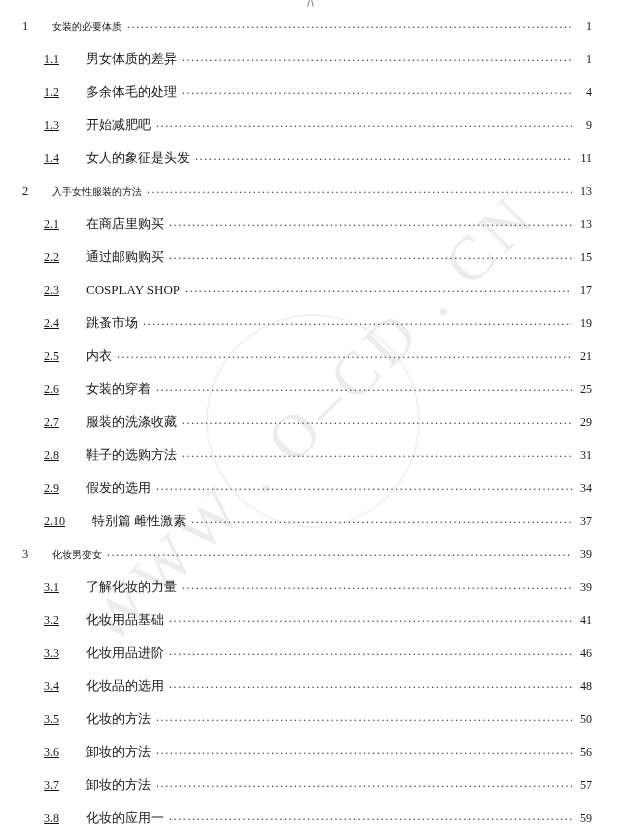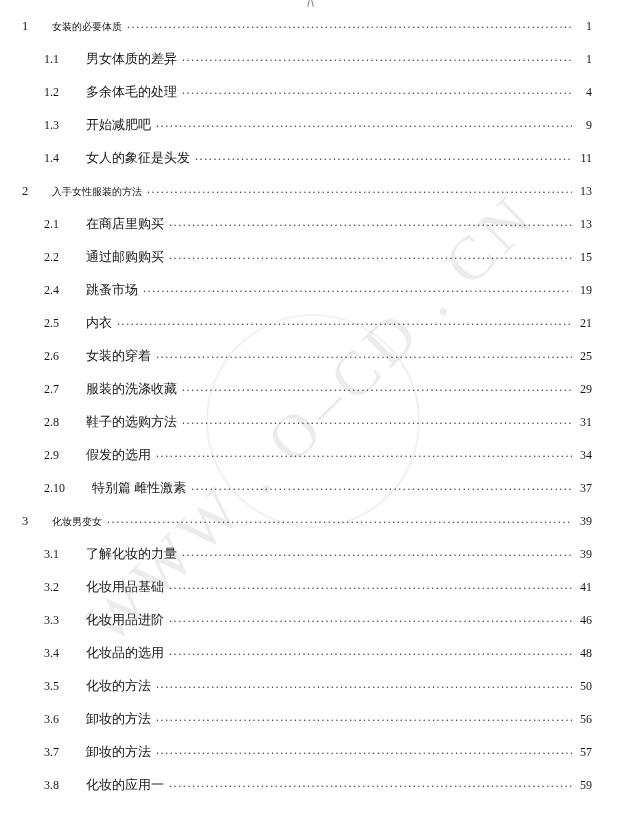--- a/index.html
+++ b/index.html
@@ -111,20 +111,21 @@
   }
   .lvl2 .indent {
     width: 22px;
     flex: 0 0 22px;
   }
   .lvl2 .num {
     width: 42px;
     flex: 0 0 42px;
     font-size: 12px;
     color: #171717;
+    text-decoration: underline;
   }
   .lvl2 .title {
     font-size: 13px;
     color: #171717;
     white-space: nowrap;
     padding-right: 3px;
     text-align: right;
   }
   .lvl2.wide .num {
     width: 48px;
@@ -220,20 +221,27 @@
     </div>
     <div class="toc-row lvl2">
       <span class="indent"></span>
       <span class="num latin">2.2</span>
       <span class="title">通过邮购购买</span>
       <span class="leader"></span>
       <span class="page latin">15</span>
     </div>
     <div class="toc-row lvl2">
       <span class="indent"></span>
+      <span class="num latin">2.3</span>
+      <span class="title">COSPLAY SHOP</span>
+      <span class="leader"></span>
+      <span class="page latin">17</span>
+    </div>
+    <div class="toc-row lvl2">
+      <span class="indent"></span>
       <span class="num latin">2.4</span>
       <span class="title">跳蚤市场</span>
       <span class="leader"></span>
       <span class="page latin">19</span>
     </div>
     <div class="toc-row lvl2">
       <span class="indent"></span>
       <span class="num latin">2.5</span>
       <span class="title">内衣</span>
       <span class="leader"></span>

